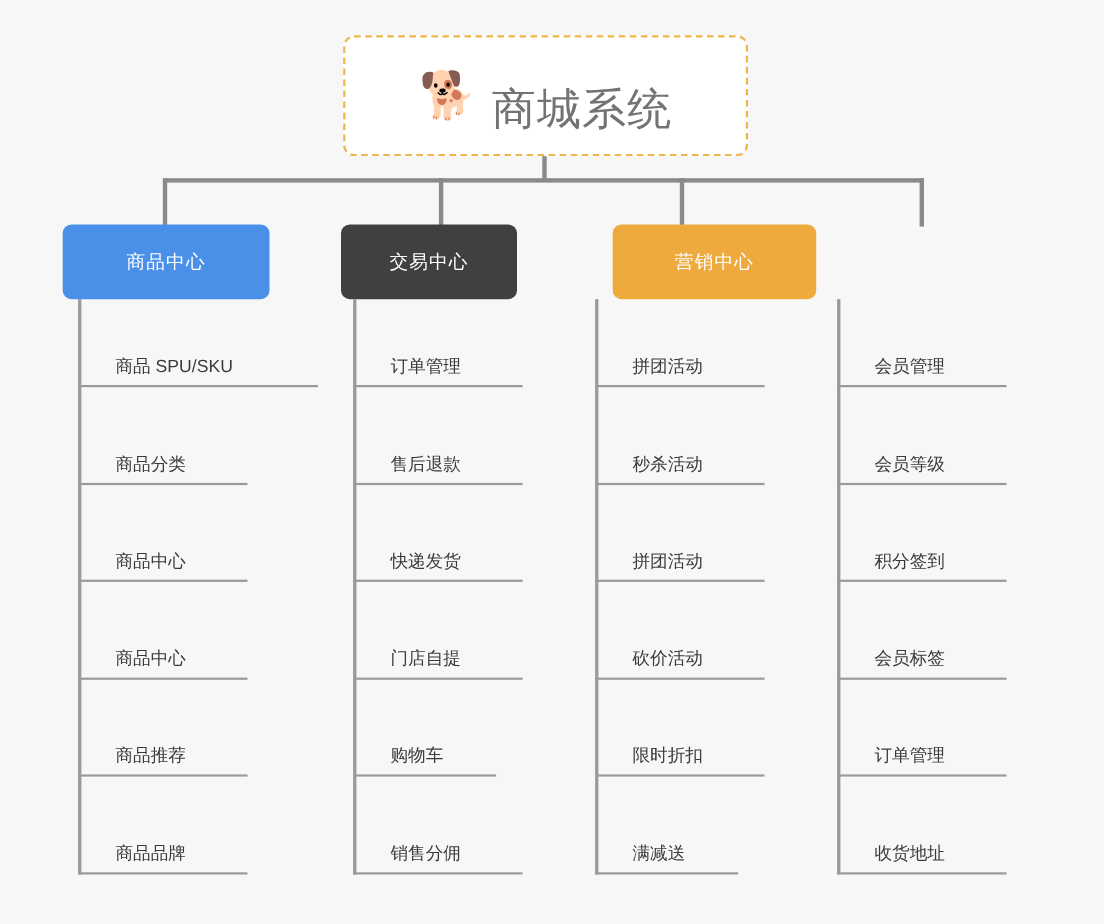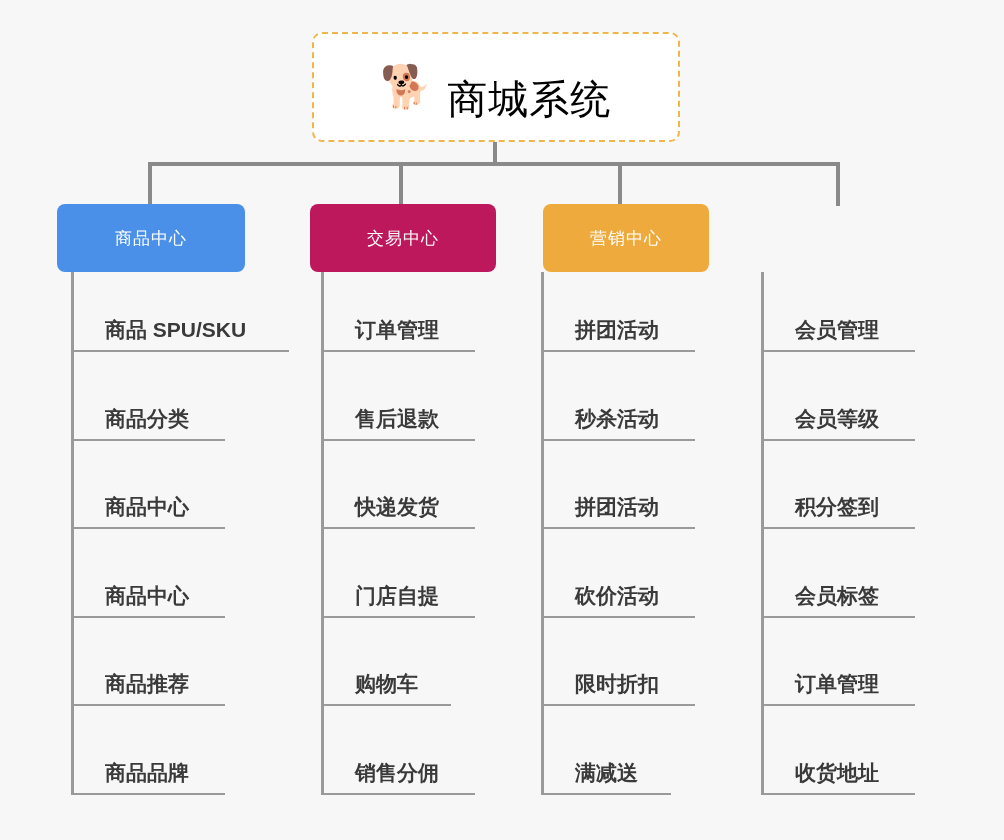--- a/index.html
+++ b/index.html
@@ -97,52 +97,51 @@
     position: absolute;
     left: 0;
     top: 0;
     height: 2px;
     background: #9a9a9a;
   }
   .leaf-label {
     position: absolute;
     left: 34px;
     bottom: 6px;
-    font-size: 21px;
+    font-size: 16px;
     color: #3a3a3a;
     white-space: nowrap;
-    font-weight: bold;
   }
 </style>
 </head>
 <body style="background: rgb(247, 247, 247);">
 
 <div id="diagram">
 
   <div class="root-card" style="background: rgb(255, 255, 255); border-color: rgb(238, 182, 75);">
     <span class="root-emoji">🐕</span>
-    <span class="root-title" style="color: #000000; margin-top: 24px;">商城系统</span>
+    <span class="root-title" style="color: #737373; margin-top: 24px;">商城系统</span>
   </div>
 
   <div class="conn conn-v" style="left: 493px; top: 142px; height: 22px; background: rgb(138, 138, 138);"></div>
 
   <div class="conn conn-h" style="left: 150px; top: 162px; width: 690px; background: rgb(138, 138, 138);"></div>
 
   <div class="conn conn-v" style="left: 148px; top: 162px; height: 44px; background: rgb(138, 138, 138);"></div>
   <div class="conn conn-v" style="left: 399px; top: 162px; height: 44px; background: rgb(138, 138, 138);"></div>
   <div class="conn conn-v" style="left: 618px; top: 162px; height: 44px; background: rgb(138, 138, 138);"></div>
   <div class="conn conn-v" style="left: 836px; top: 162px; height: 44px; background: rgb(138, 138, 138);"></div>
 
   <div class="cat-box" style="left: 57px; width: 188px; background: rgb(74, 144, 232);">
     <span class="cat-label">商品中心</span>
   </div>
-  <div class="cat-box" style="left: 310px; width: 186px; background: #be185d;">
+  <div class="cat-box" style="left: 310px; width: 160px; background: #404040;">
     <span class="cat-label">交易中心</span>
   </div>
-  <div class="cat-box" style="left: 543px; width: 166px; background: rgb(238, 170, 60); text-align: center;">
+  <div class="cat-box" style="left: 557px; width: 185px; background: rgb(238, 170, 60); text-align: center;">
     <span class="cat-label">营销中心</span>
   </div>
 
   <div class="leaf-col" style="left:71px;">
       <div class="spine" style="height: 523px;"></div>
       <div class="leaf-item" style="top: 78px;">
         <div class="leaf-underline" style="width: 218px;"></div>
         <span class="leaf-label">商品 SPU/SKU</span>
       </div>
       <div class="leaf-item" style="top: 166.6px;">

